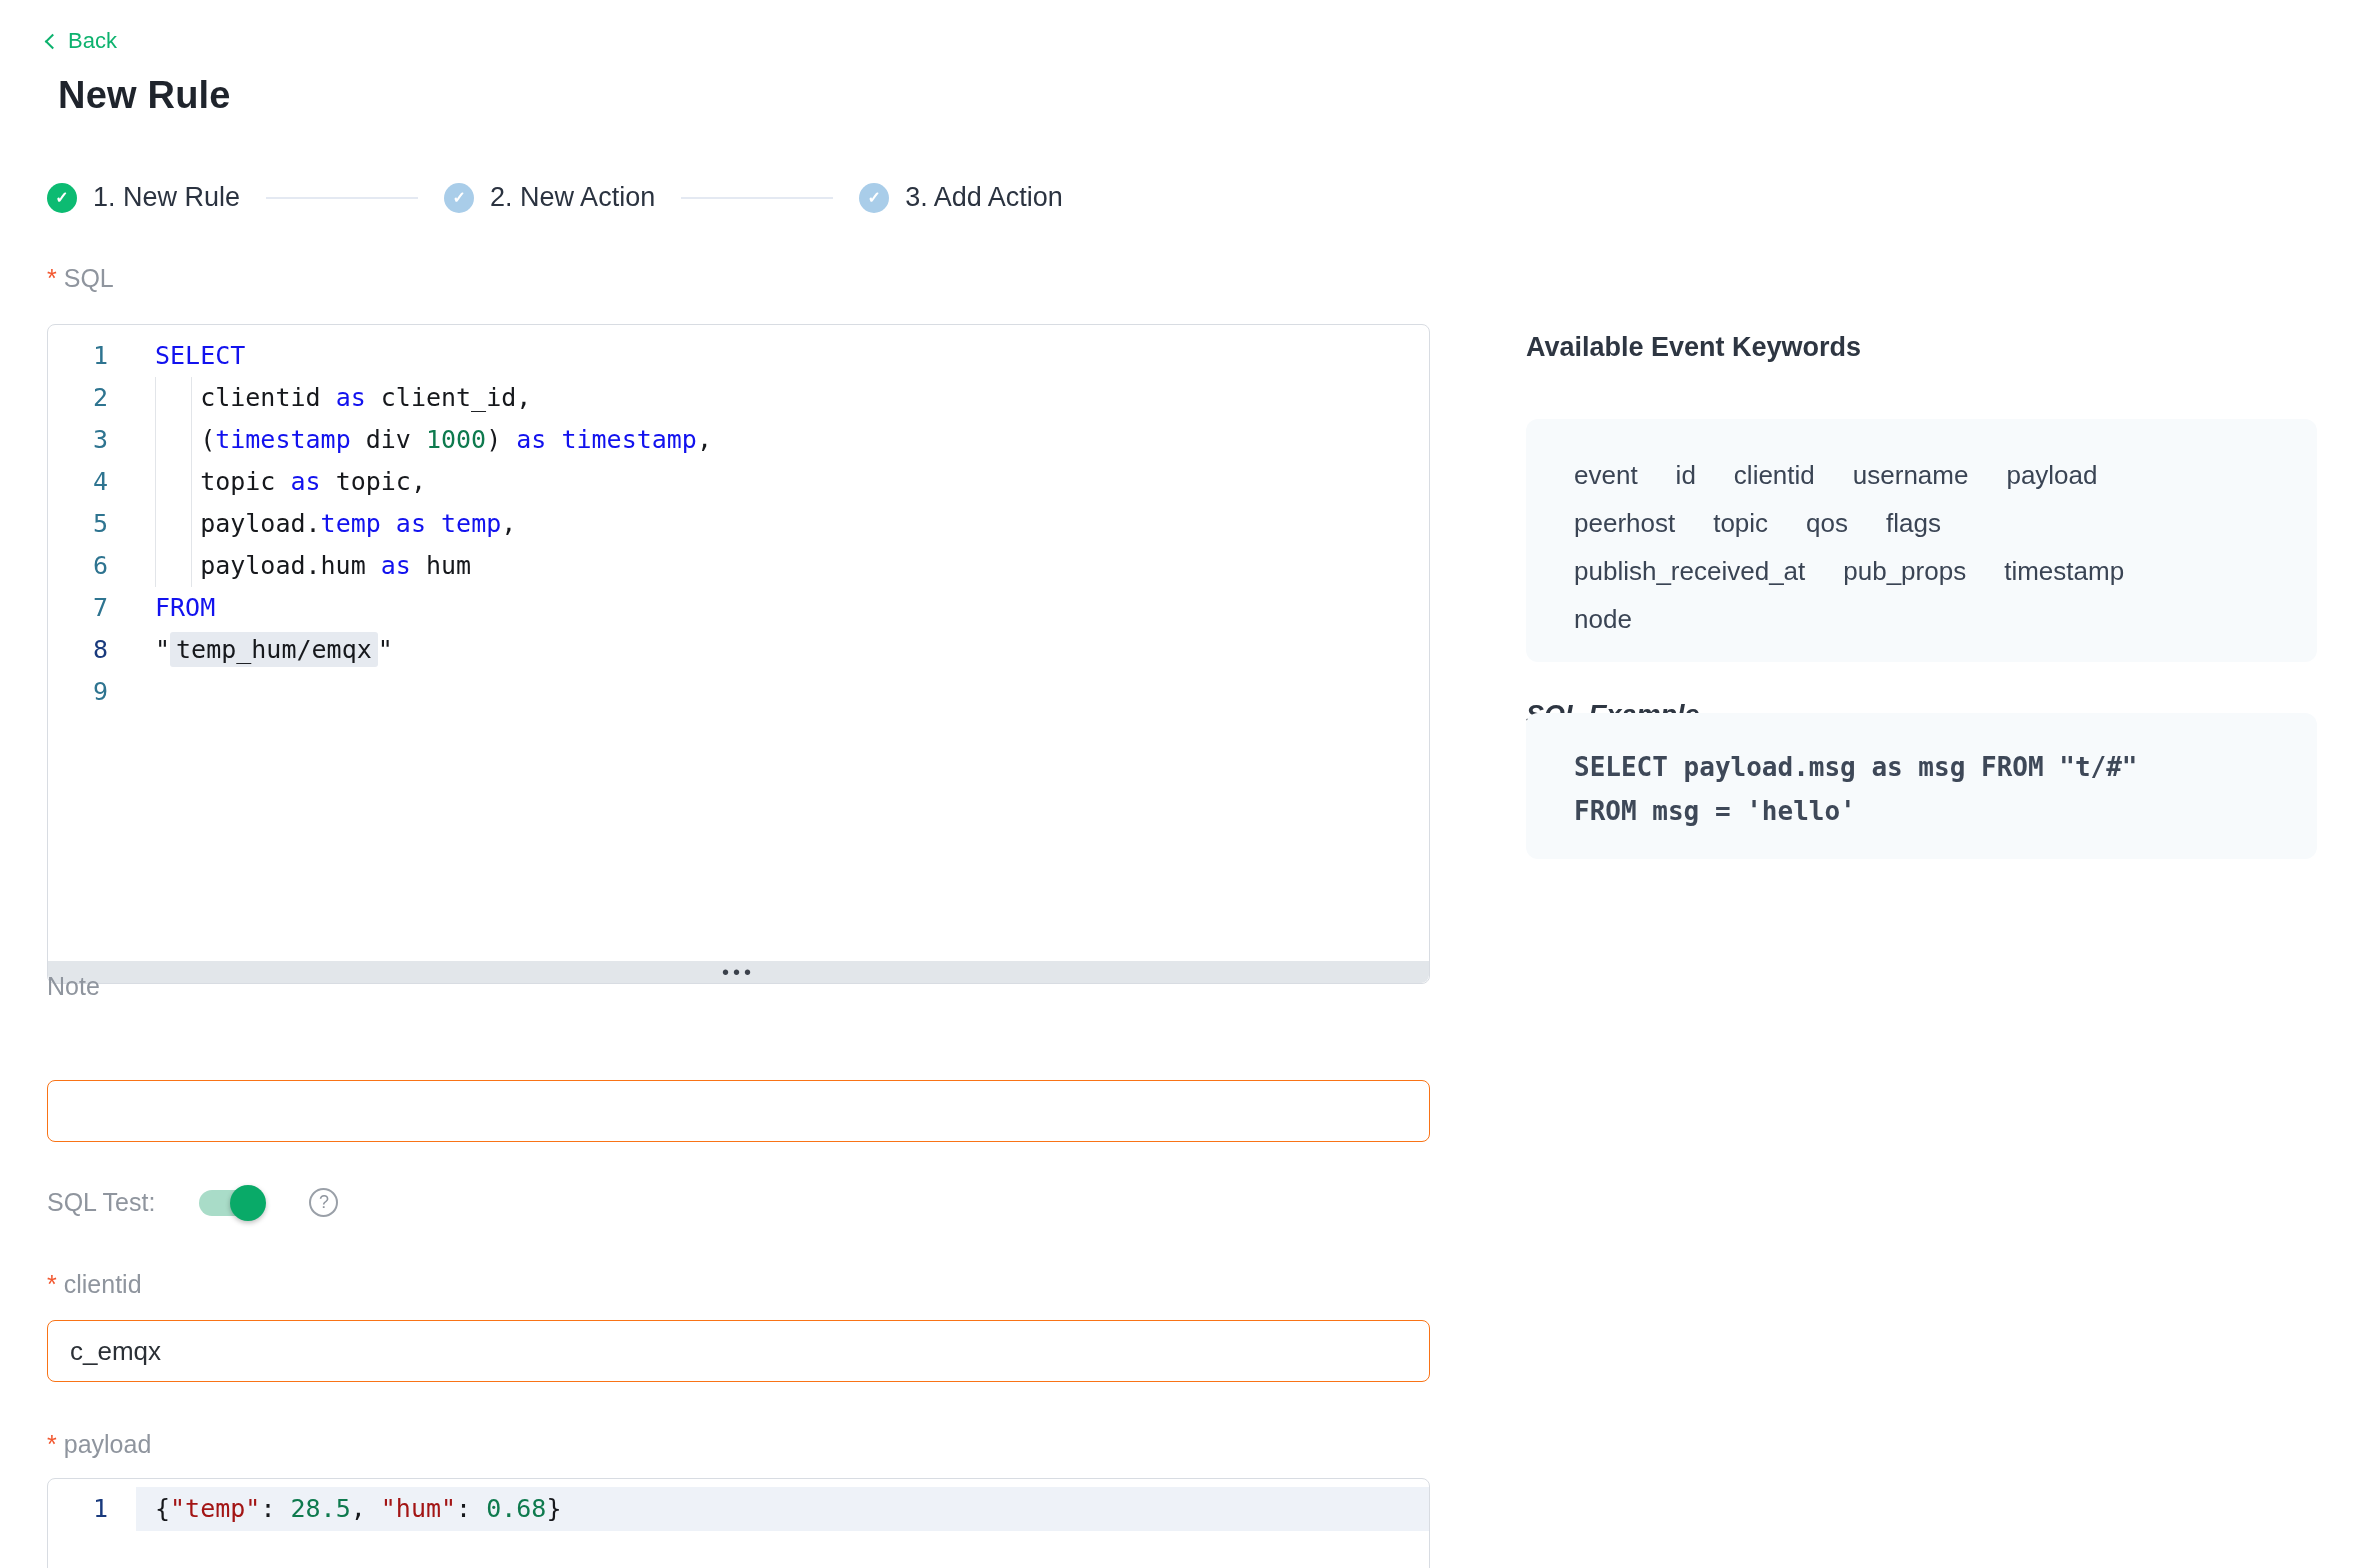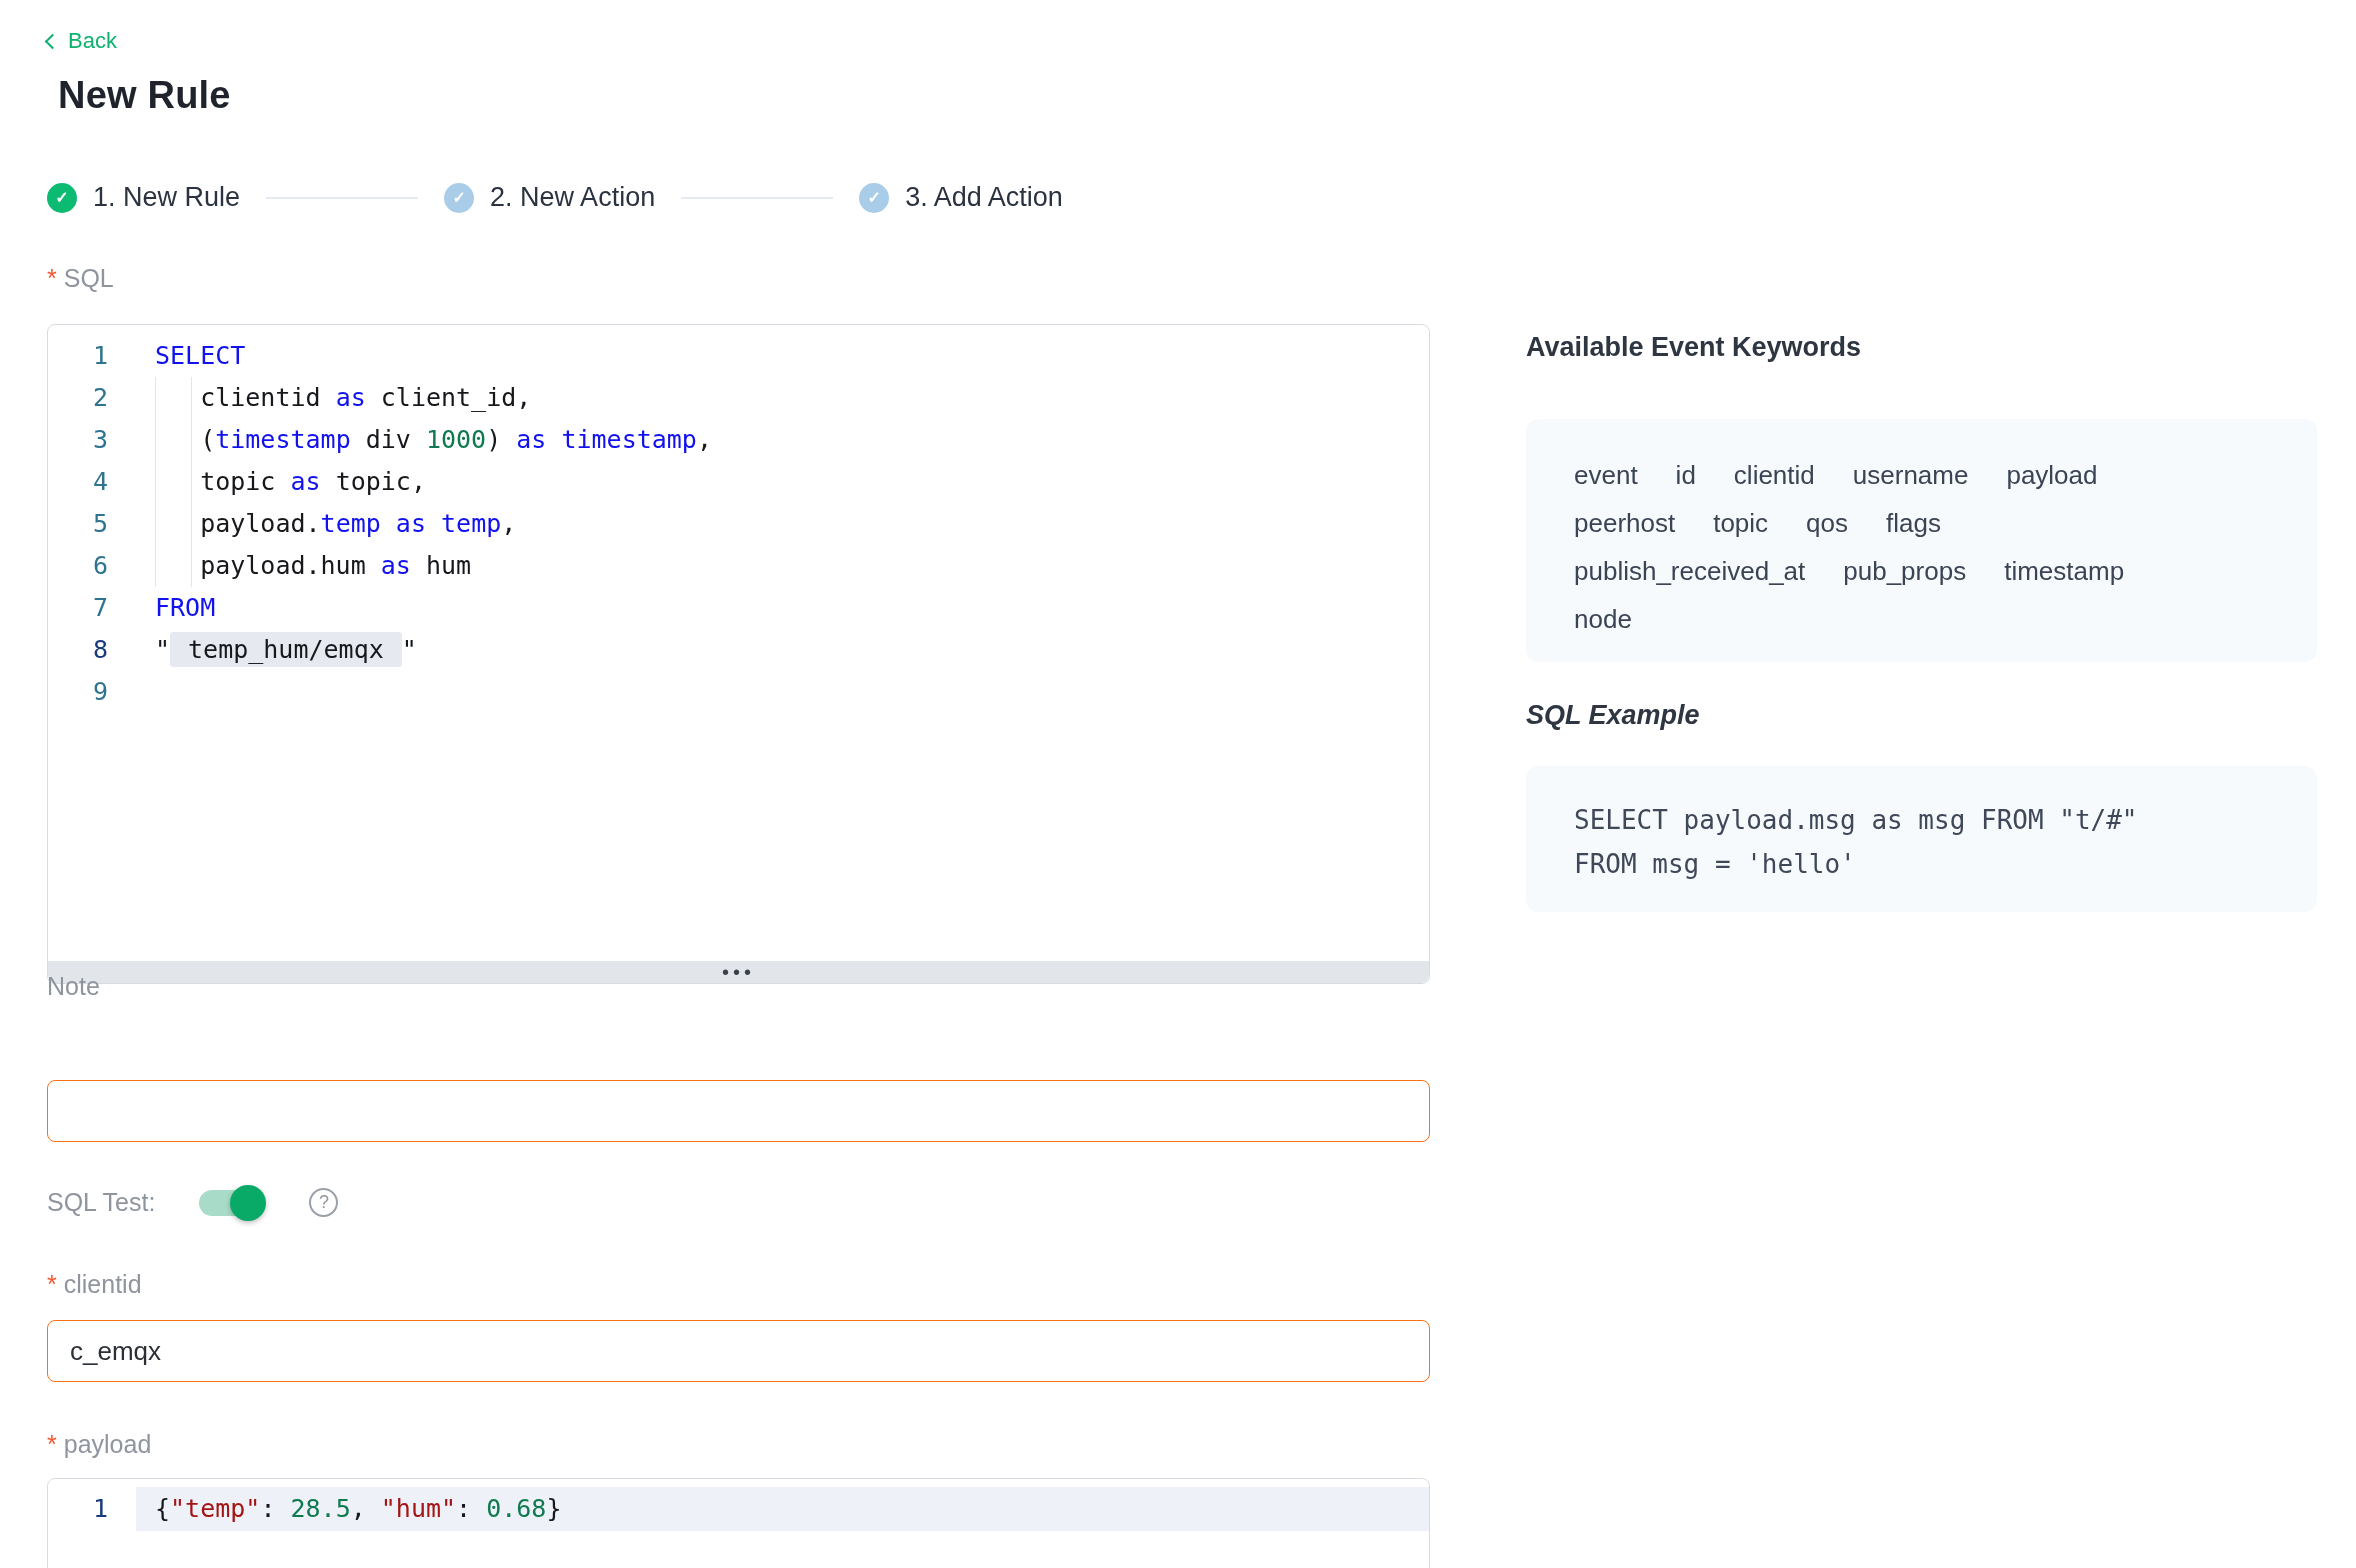--- a/index.html
+++ b/index.html
@@ -78,21 +78,21 @@
     flex:1; padding-left:19px;
     font-family:"DejaVu Sans Mono", monospace;
     font-size:25px; white-space:pre;
     color:#16181c;
   }
   .payload-editor .code-line.active-line .code-content { background:#eef2f8; }
   .tk-p  { color:#16181c; }
   .tk-k  { color:#1212ee;text-align:center; }
   .tk-n  { color:#0e7a4e; }
   .tk-s  { color:#a31515; }
-  .tk-hl { color:#16181c; background:#e6eaf0; border-radius:3px; padding:3px 18px; }
+  .tk-hl { color:#16181c; background:#e6eaf0; border-radius:3px; padding:3px 6px; }
   .indent-guide {
     position:absolute; width:1px; background:#e2e5e9;
   }
   .resize-bar {
     position:absolute; left:0; right:0; bottom:0; height:22px;
     background:#e2e6ea; border-radius:0 0 8px 8px;
     display:flex; align-items:center; justify-content:center;
     font-size:20px; letter-spacing:4px; color:#3b414b;
     line-height:20px; cursor:row-resize;
   }
@@ -138,22 +138,23 @@
     background:#f7fafc; border-radius:12px;
   }
   .keywords-panel {
     top:419px; height:243px;
     padding:32px 110px 32px 48px;
     display:flex; flex-wrap:wrap; column-gap:38px; row-gap:0;
     align-content:flex-start;
   }
   .keyword { font-size:26px; line-height:48px; color:#3a4454; white-space:nowrap; }
   .example-panel {
-    top:766px; height:146px;
+    top:713px; height:146px;
     padding:32px 48px;
+    font-weight:bold;
   }
   .example-line {
     font-family:"DejaVu Sans Mono", monospace;
     font-size:26px; line-height:44px; color:#3e4858; white-space:pre;
   }
 </style>
 </head>
 <body>
 
 <div class="abs back-link">

